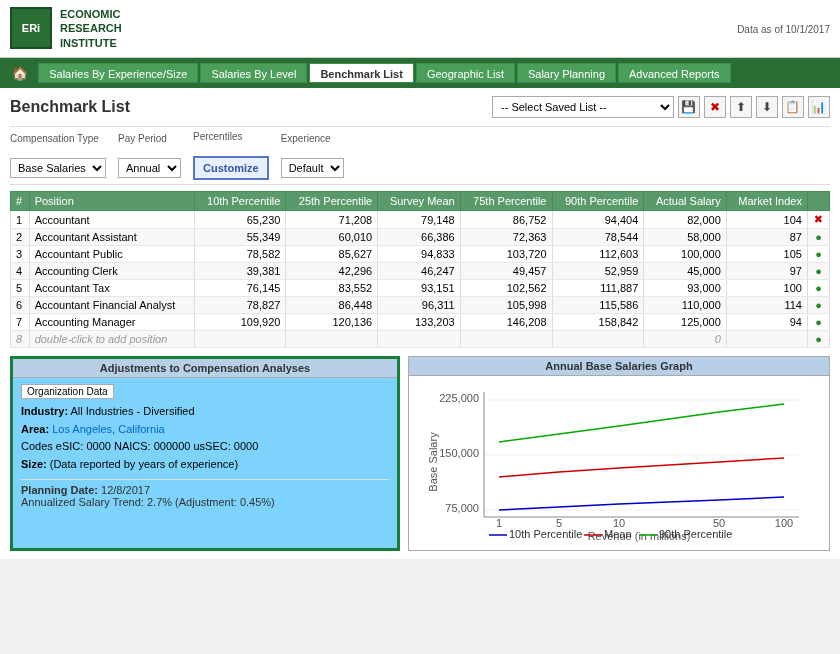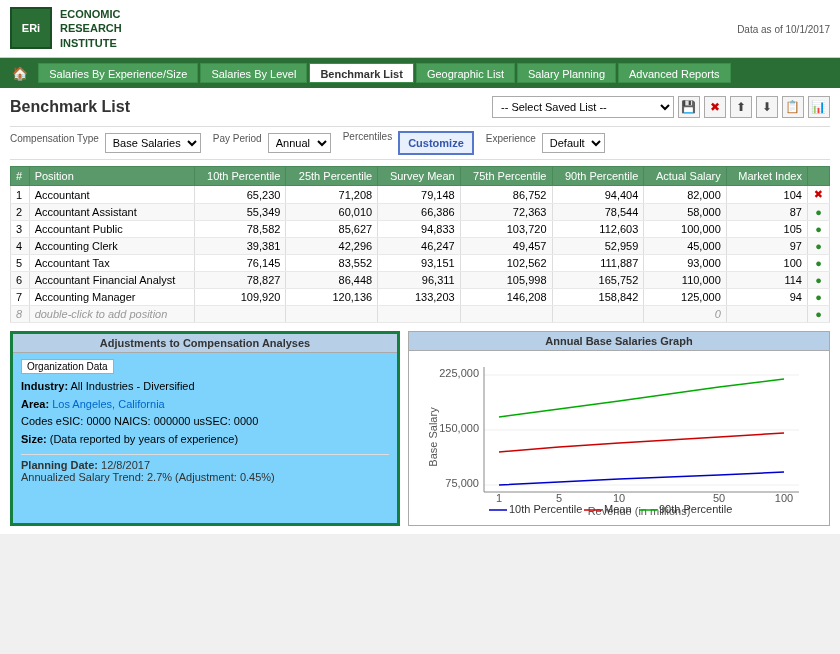--- a/index.html
+++ b/index.html
@@ -25,21 +25,21 @@
 
     
     .page-title-row { display: flex; align-items: center; justify-content: space-between; margin-bottom: 8px; }
     .page-title { font-size: 16px; font-weight: bold; color: #333; }
     .toolbar-right { display: flex; align-items: center; gap: 4px; }
     .select-saved { border: 1px solid #aaa; padding: 2px 4px; font-size: 11px; background: white; height: 22px; width: 182px; }
     .toolbar-btn { width: 22px; height: 22px; border: 1px solid #aaa; background: #f5f5f5; cursor: pointer; display: flex; align-items: center; justify-content: center; font-size: 12px; color: #444; }
 
     
     .controls-row { display: flex; align-items: center; gap: 12px; margin-bottom: 6px; padding: 4px 0; border-top: 1px solid #ddd; border-bottom: 1px solid #ddd; }
-    .control-group { display: flex; gap: 6px; }
+    .control-group { display: flex; flex-direction: column; gap: 14px; }
     .control-label { font-size: 10px; color: #555; }
     .control-select { border: 1px solid #aaa; padding: 1px 3px; font-size: 11px; background: white; height: 20px; }
     .customize-btn { background: #e8f0fe; border: 2px solid #5577cc; color: #3355aa; font-weight: bold; padding: 2px 8px; font-size: 11px; cursor: pointer; height: 24px; }
 
     
     .bench-table { width: 100%; border-collapse: collapse; font-size: 11px; }
     .bench-table th { background: #5a9a6a; color: white; padding: 3px 5px; text-align: left; border: 1px solid #4a8a5a; white-space: nowrap; font-weight: normal; }
     .bench-table th.num { text-align: right; }
     .bench-table td { padding: 2px 5px; border: 1px solid #ddd; border-bottom: 1px solid #e8e8e8; white-space: nowrap; }
     .bench-table td.num { text-align: right; }
@@ -215,21 +215,21 @@
     <td class="num">100</td>
     <td style="color:#2a8a2a;cursor:pointer;text-align:center">●</td>
   </tr>
           <tr>
     <td>6</td>
     <td style="">Accountant Financial Analyst</td>
     <td class="num">78,827</td>
     <td class="num">86,448</td>
     <td class="num">96,311</td>
     <td class="num">105,998</td>
-    <td class="num">165,752</td>
+    <td class="num">115,586</td>
     <td class="num">110,000</td>
     <td class="num">114</td>
     <td style="color:#2a8a2a;cursor:pointer;text-align:center">●</td>
   </tr>
           <tr>
     <td>7</td>
     <td style="">Accounting Manager</td>
     <td class="num">109,920</td>
     <td class="num">120,136</td>
     <td class="num">133,203</td>

